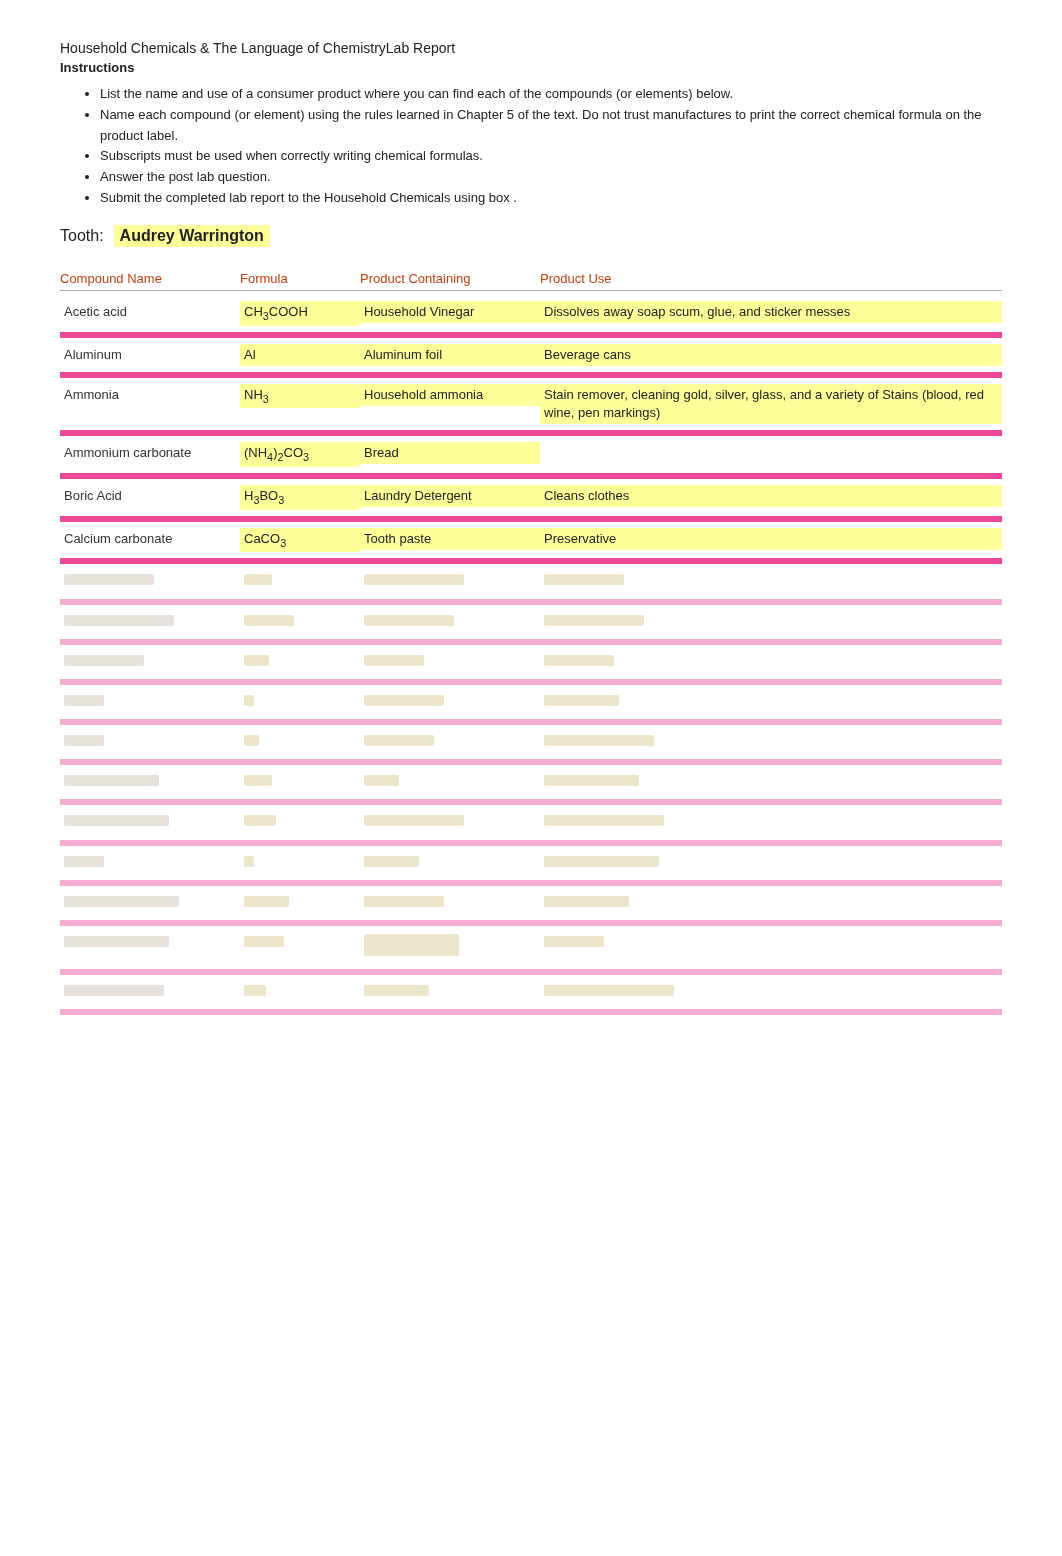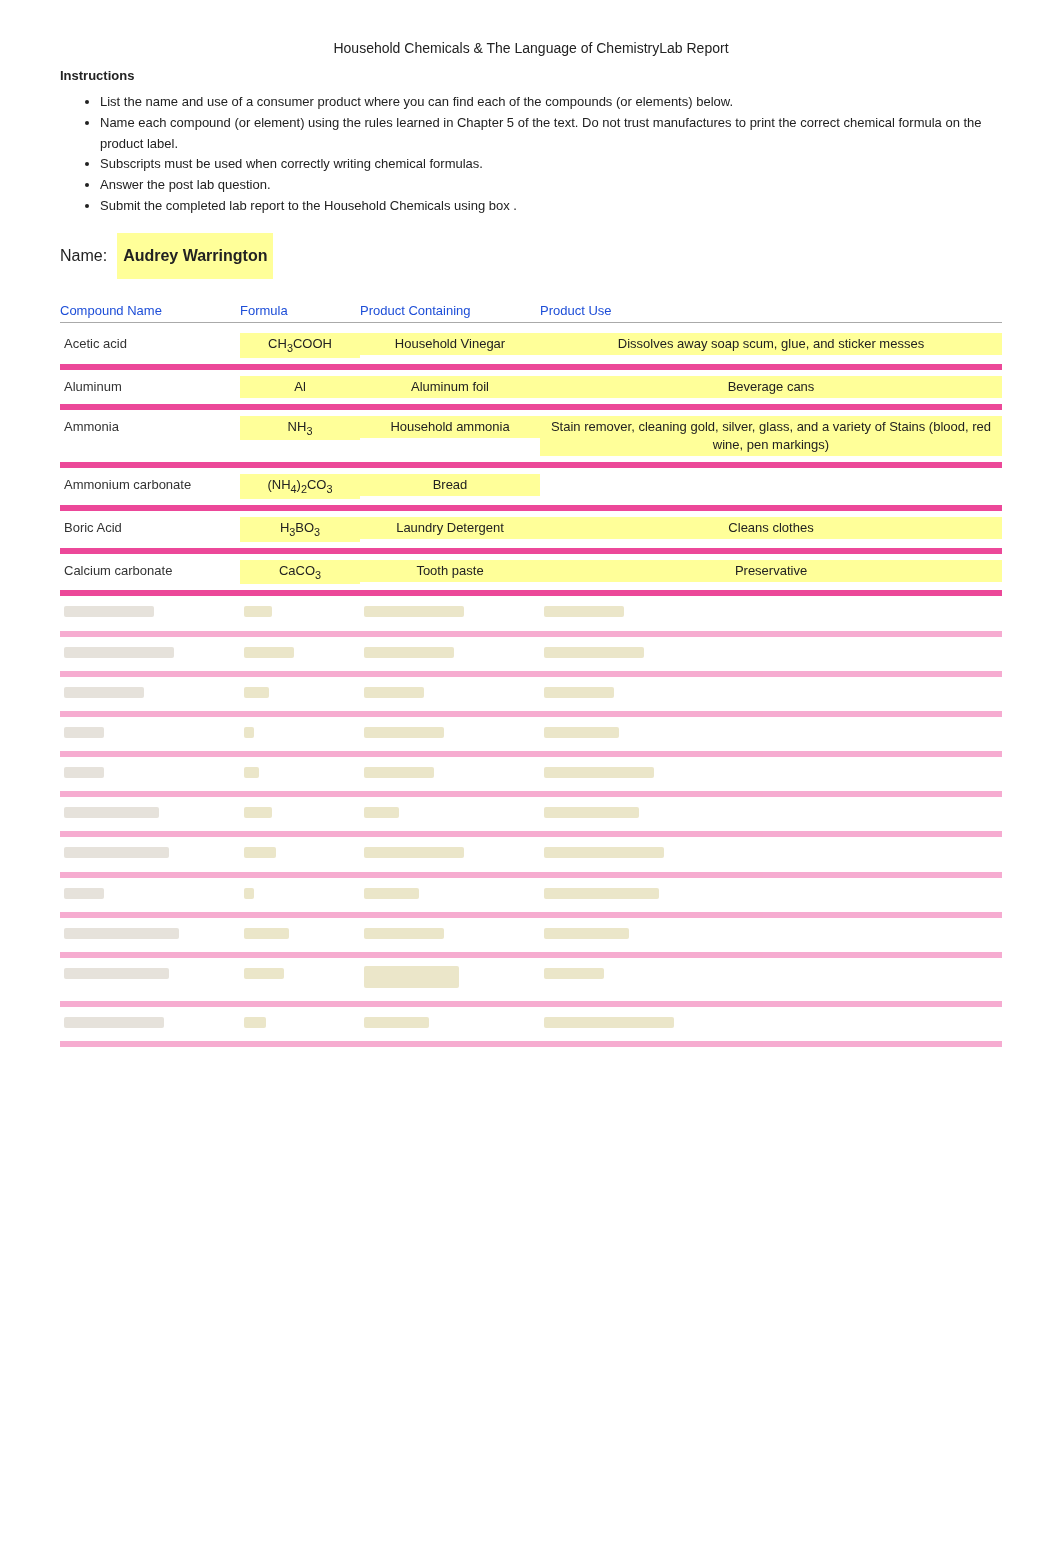--- a/index.html
+++ b/index.html
@@ -6,23 +6,22 @@
     body {
       background: #fff;
       font-family: Arial, sans-serif;
       font-size: 13px;
       color: #222;
       padding: 40px 60px;
       width: 1062px;
       min-height: 1556px;
     }
     .page-title {
-      text-align: center;
       font-size: 14px;
-      margin-bottom: 12px;
+      margin-bottom: 4px;
     }
     .instructions-label {
       font-size: 13px;
       font-weight: bold;
       margin-bottom: 9px;
     }
     .instructions-list {
       list-style: disc;
       margin-left: 40px;
       margin-bottom: 16px;
@@ -35,74 +34,73 @@
       margin-bottom: 24px;
       font-size: 16px;
     }
     .name-label {
       font-size: 16px;
       margin-right: 10px;
     }
     .name-value {
       background: #ffff99;
       font-size: 16px;
-      padding: 14px 6px;
+      padding: 2px 6px;
       font-weight: bold;
     }
     .table-container {
       width: 100%;
     }
     .table-header-row {
       display: grid;
       grid-template-columns: 180px 120px 180px 1fr;
       border-bottom: 1px solid #aaa;
       padding-bottom: 4px;
       margin-bottom: 4px;
     }
     .col-header {
       font-size: 13px;
-      color: #1d4ed8;
+      color: #c2410c;
     }
     .table-row {
       display: grid;
       grid-template-columns: 180px 120px 180px 1fr;
       align-items: start;
       padding: 6px 0;
       border-bottom: 6px solid #ec4899;
       min-height: 38px;
     }
     .cell {
       font-size: 13px;
       padding: 2px 4px;
       line-height: 1.4;
     }
     .cell-highlighted {
       background: #ffff99;
-      text-align: center;
     }
     .cell-name {
       color: #333;
     }
   </style>
 </head>
 <body>
 
 <div class="page-title">Household Chemicals &amp; The Language of ChemistryLab Report</div>
 
 <div class="instructions-label">Instructions</div>
 <ul class="instructions-list">
   <li>List the name and use of a consumer product where you can find each of the compounds (or elements) below.</li>
   <li>Name each compound (or element)      using the rules learned in Chapter 5       of the text.   Do not trust manufactures to print the correct chemical formula on the product label.</li>
   <li>Subscripts must be used when correctly writing chemical formulas.</li>
   <li>Answer the post lab question.</li>
   <li>Submit the completed lab report to the Household Chemicals using box      .</li>
 </ul>
 
 <div class="name-row">
-  <span class="name-label">Name:</span>
+  <span class="name-label">Tooth:</span>
   <span class="name-value">Audrey Warrington</span>
 </div>
 
 <div class="table-container">
   <div class="table-header-row">
     <div class="col-header">Compound Name</div>
     <div class="col-header">Formula</div>
     <div class="col-header">Product Containing</div>
     <div class="col-header">Product Use</div>
   </div>

